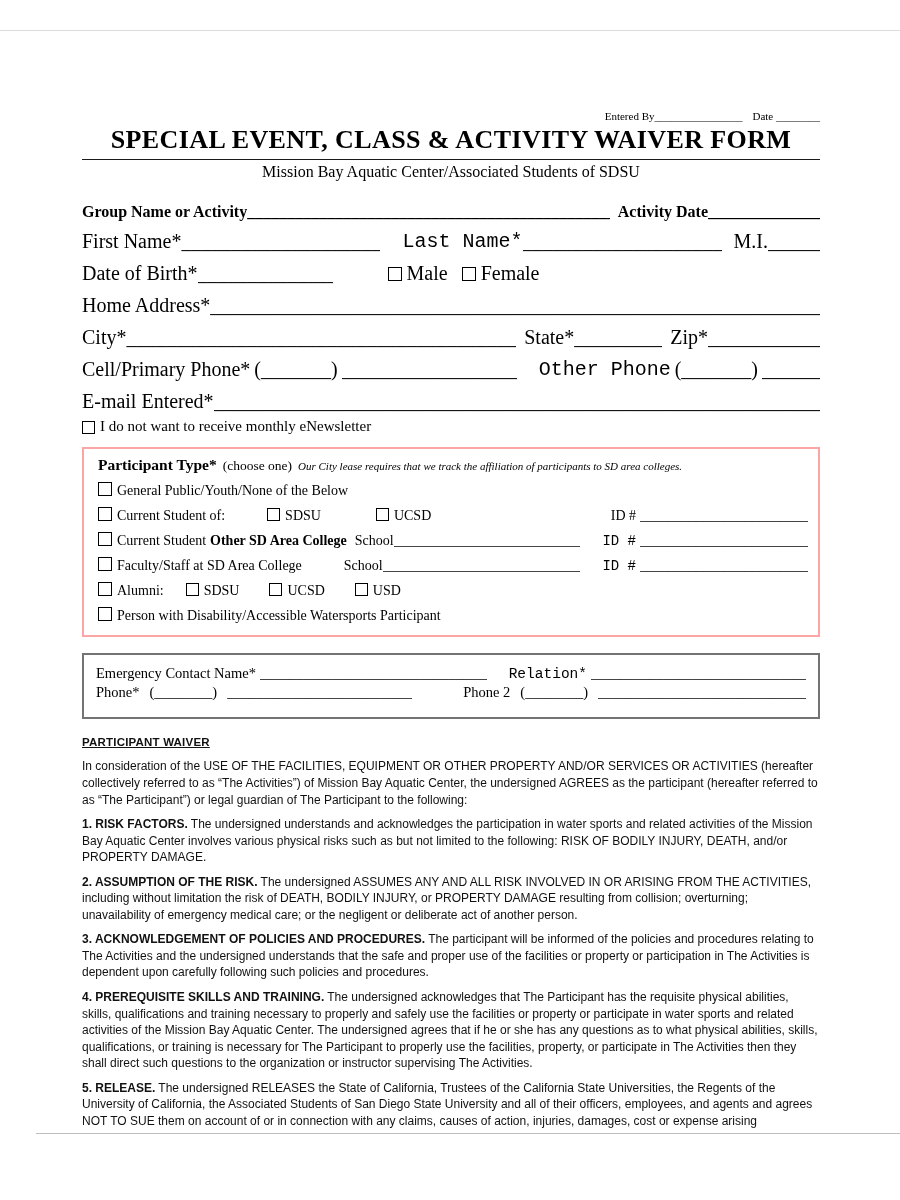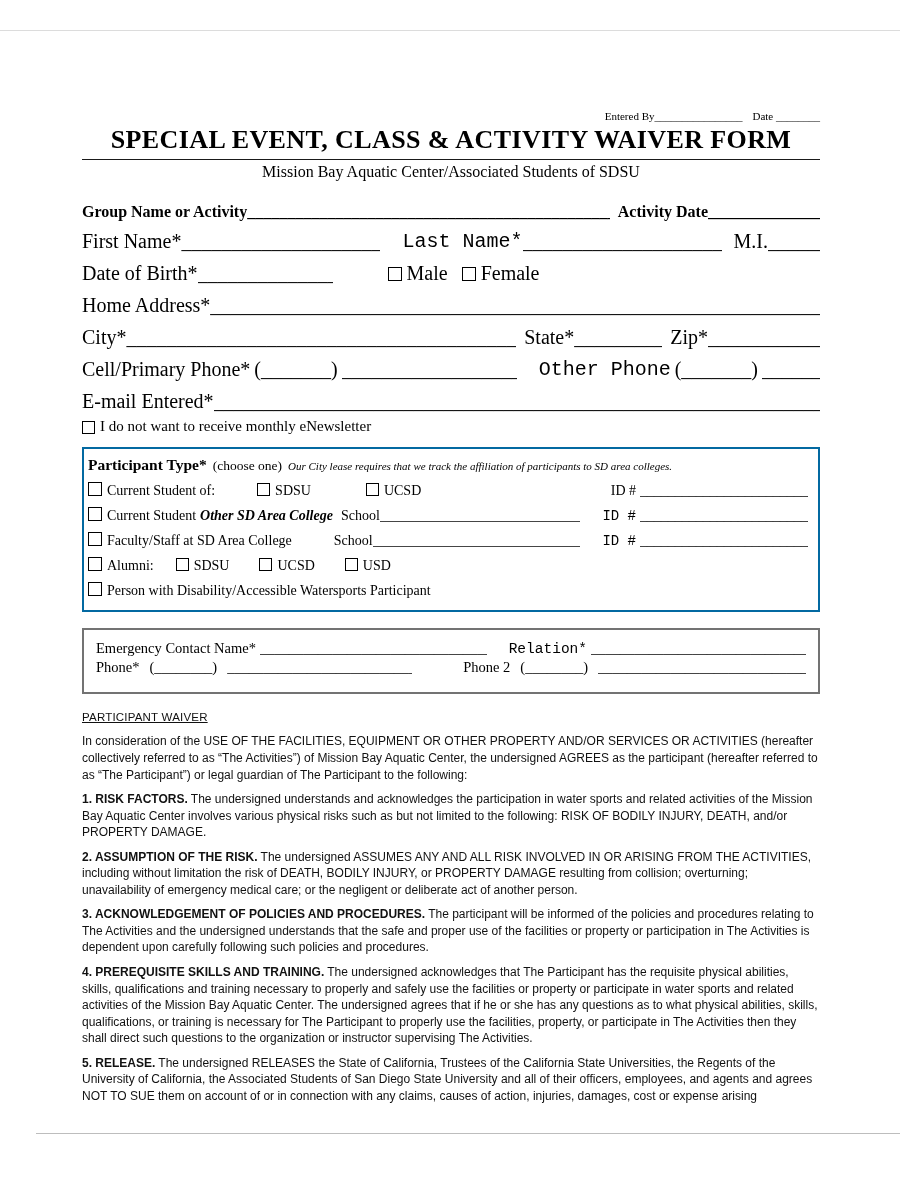--- a/index.html
+++ b/index.html
@@ -5,21 +5,21 @@
   html,body{margin:0;padding:0;}
   body{
     width:900px;height:1200px;position:relative;overflow:hidden;
     background:#ffffff;color:#000;
     font-family:"Liberation Serif", serif;
   }
   .edge-top{position:absolute;top:30px;left:0;right:0;height:1px;background:#dcdcdc;}
   .edge-bottom{position:absolute;top:1133px;left:36px;right:0;height:1px;background:#bdbdbd;}
   .content{position:absolute;left:82px;top:110px;width:738px;}
 
-  .b{font-weight:bold;font-style:italic;}
+  .b{font-weight:bold;}
   .entered{text-align:right;font-size:11px;font-weight:normal;white-space:pre;}
   .gapL{margin-left:10px;}
 
   .title{font-size:26px;font-weight:bold;text-align:center;letter-spacing:.4px;line-height:1.1;margin-top:4px;}
   .title-rule{height:1px;background:#1a1a1a;margin-top:4px;}
   .subtitle{font-size:16px;text-align:center;margin-top:3px;}
 
   .row{display:flex;align-items:baseline;min-width:0;}
   .fill{flex:1 1 0;min-width:0;overflow:hidden;white-space:pre;}
   .f52{flex:0 0 52px;} .f88{flex:0 0 88px;} .f112{flex:0 0 112px;} .f135{flex:0 0 135px;}
@@ -29,33 +29,33 @@
   .spacer{flex:1 1 0;}
 
   .cb{display:inline-block;width:11px;height:11px;border:1px solid #000;flex:0 0 auto;margin-right:5px;position:relative;top:1px;background:#fff;}
   .cb.big{width:12px;height:12px;}
 
   .group-row{margin-top:22px;font-size:16px;font-weight:bold;}
   .req{margin-top:20px;font-size:12px;font-weight:bold;}
   .frow{margin-top:9px;font-size:20px;align-items:center;}
   .nrow{margin-top:5px;font-size:15px;align-items:center;}
 
-  .pbox{border:2px solid #0369a1;margin-top:12px;padding:7px 10px 11px 4px;}
+  .pbox{border:2px solid #fca5a5;margin-top:12px;padding:7px 10px 11px 14px;}
   .pt-head{display:flex;align-items:baseline;}
   .pt-title{font-size:15.5px;font-weight:bold;}
   .pt-choose{font-size:13.5px;margin-left:6px;}
   .pt-note{font-size:11px;font-style:italic;margin-left:6px;}
   .opt{margin-top:7px;font-size:14px;}
 
   .ebox{border:2px solid #737373;margin-top:16px;padding:10px 12px 16px 12px;}
   .erow{font-size:14.5px;}
   .erow2{margin-top:2px;gap:6px;}
 
   .waiver{margin-top:16px;font-family:"Liberation Sans", sans-serif;font-size:12px;line-height:1.38;color:#111;}
-  .wtitle{font-size:11.5px;font-weight:normal;text-decoration:underline;letter-spacing:.2px;}
+  .wtitle{font-size:11.5px;font-weight:bold;text-decoration:underline;letter-spacing:.2px;}
   .wp{margin:8px 0 0 0;}
   .wp b{margin-right:3px;}
 </style>
 </head>
 <body>
 
 <div class="edge-top"></div>
 
 <div class="content">
 
@@ -125,20 +125,24 @@
     <span>I do not want to receive monthly eNewsletter</span>
   </div>
 
   <div class="pbox">
     <div class="pt-head">
       <span class="pt-title">Participant Type*</span>
       <span class="pt-choose">(choose one)</span>
       <span class="pt-note">Our City lease requires that we track the affiliation of participants to SD area colleges.</span>
     </div>
 
+    <div class="row opt">
+      <span class="cb big"></span>
+      <span>General Public/Youth/None of the Below</span>
+    </div>
 
     <div class="row opt">
       <span class="cb big"></span>
       <span>Current Student of:</span>
       <span class="cb ml42"></span>
       <span>SDSU</span>
       <span class="cb ml55"></span>
       <span>UCSD</span>
       <span class="spacer"></span>
       <span>ID #</span>

